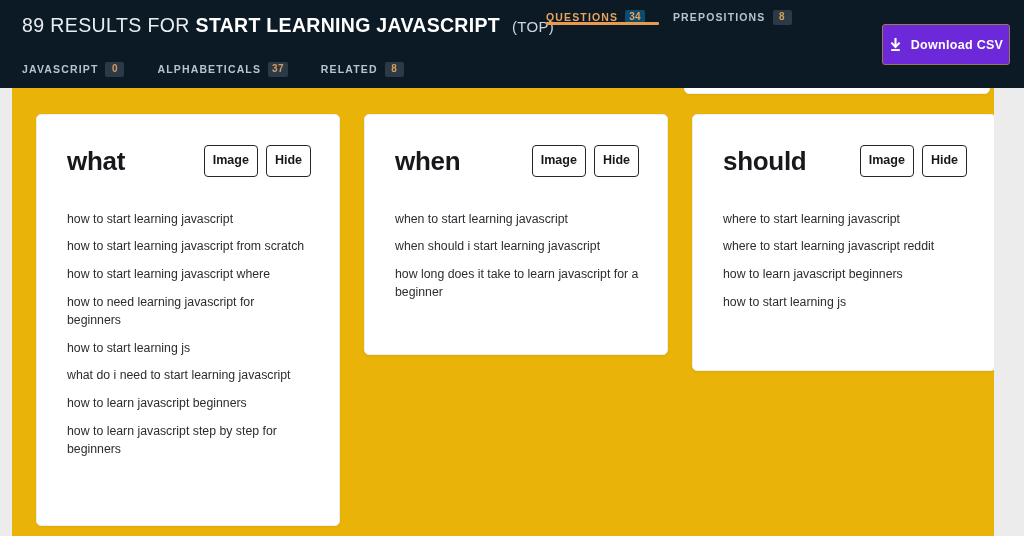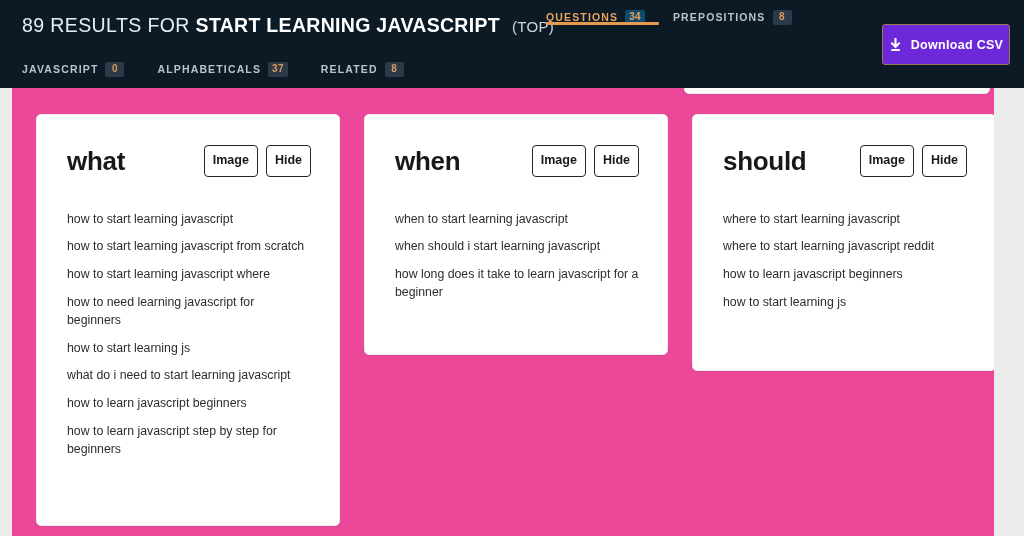--- a/index.html
+++ b/index.html
@@ -16,21 +16,21 @@
     position: relative;
   }
 
   
   .page {
     position: absolute;
     left: 12px;
     top: 0;
     width: 997px;
     height: 536px;
-    background: #ec4899;
+    background: #eab308;
     overflow: hidden;
   }
 
   .scrollbar-track {
     position: absolute;
     right: 0;
     top: 0;
     width: 15px;
     height: 536px;
     background: #ececec;

